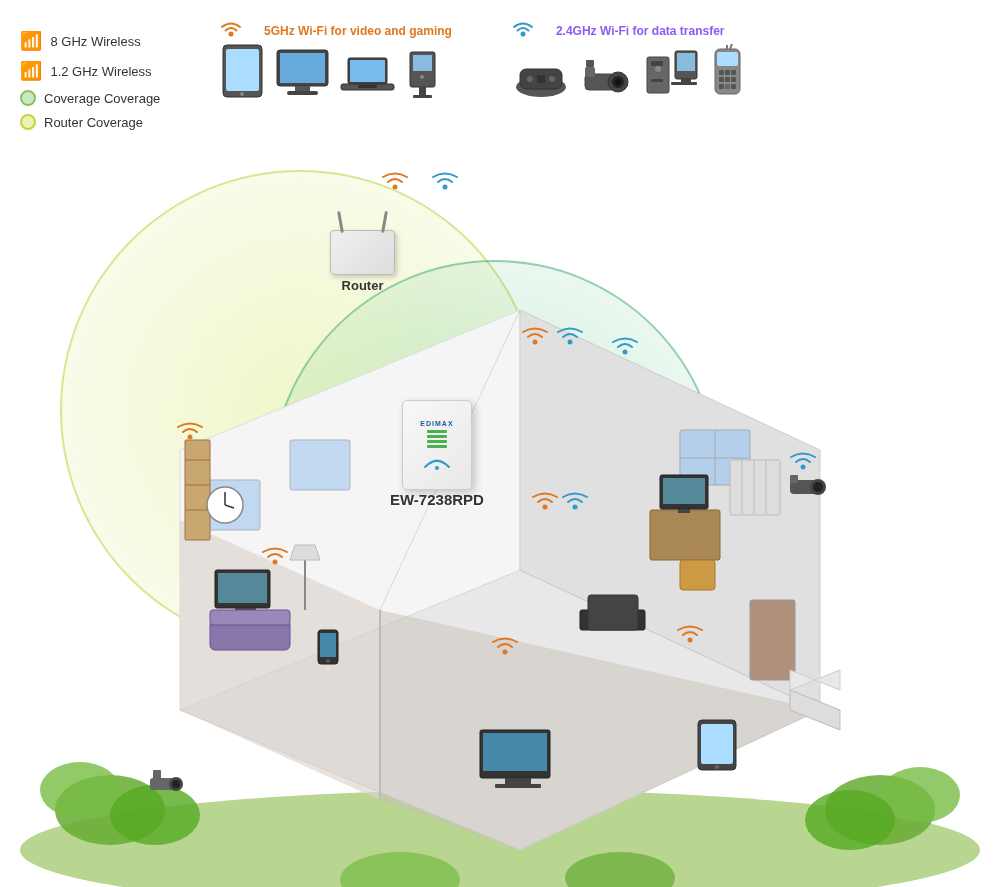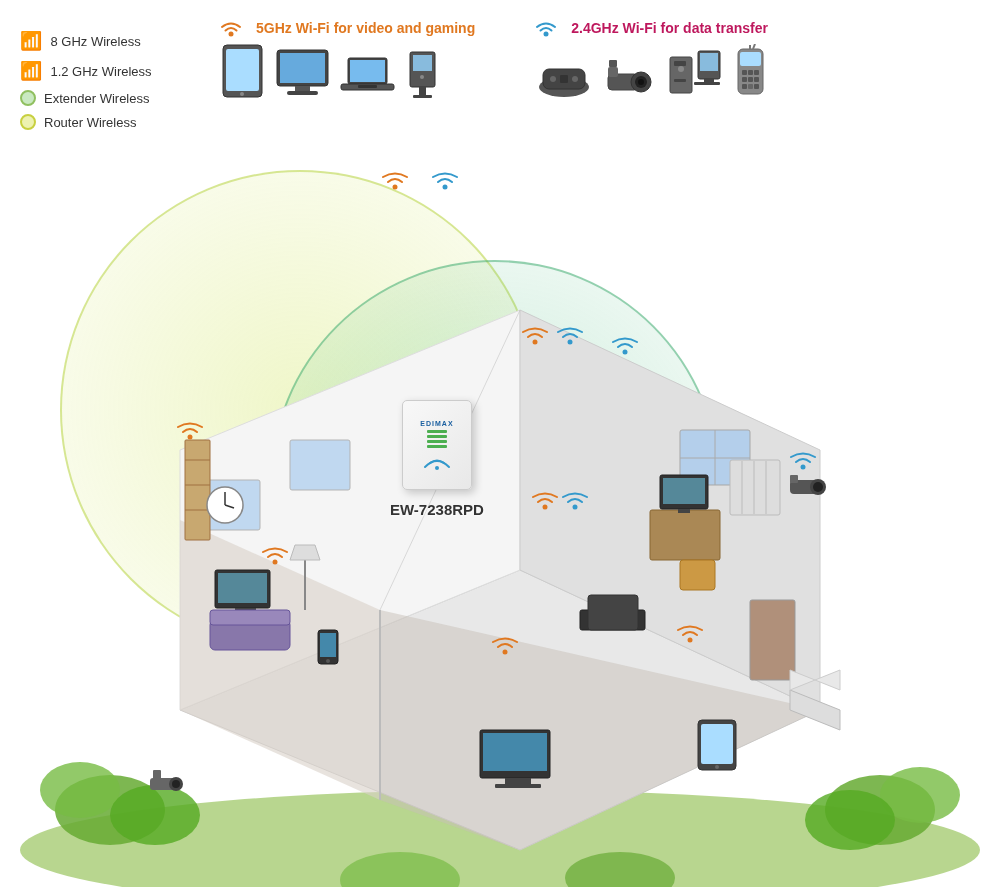--- a/index.html
+++ b/index.html
@@ -60,27 +60,27 @@
       gap: 60px;
     }
     .category {
       display: flex;
       flex-direction: column;
       align-items: flex-start;
       gap: 6px;
     }
     .category-title {
       display: flex;
-      align-items: flex-start;
-      gap: 14px;
-      font-size: 14px;
+      align-items: flex-end;
+      gap: 22px;
+      font-size: 12px;
       font-weight: bold;
     }
     .category-title.orange { color: #e07820; }
-    .category-title.blue { color: #be185d; }
+    .category-title.blue { color: #8b5cf6; }
     .category-devices {
       display: flex;
       gap: 10px;
       align-items: flex-end;
     }
 
     
     .diagram {
       position: absolute;
       top: 130px;
@@ -148,21 +148,21 @@
     .led {
       width: 20px;
       height: 3px;
       background: #4caf50;
       border-radius: 1px;
     }
     .extender-name {
       font-size: 15px;
       font-weight: bold;
       color: #333;
-      margin-top: 11px;
+      margin-top: 1px;
       text-shadow: 1px 1px 2px rgba(255,255,255,0.8);
     }
 
     
     .router-device {
       position: absolute;
       top: 100px;
       left: 330px;
       display: flex;
       flex-direction: column;
@@ -220,25 +220,25 @@
   <div class="legend-item">
     <span class="wifi-icon-orange">📶</span>
     <span>8 GHz Wireless</span>
   </div>
   <div class="legend-item">
     <span class="wifi-icon-blue">📶</span>
     <span>1.2 GHz Wireless</span>
   </div>
   <div class="legend-item">
     <div class="circle-green-light"></div>
-    <span>Extender Wireless</span>
+    <span>Coverage Coverage</span>
   </div>
   <div class="legend-item">
     <div class="circle-yellow-light"></div>
-    <span>Router Wireless</span>
+    <span>Router Coverage</span>
   </div>
 </div>
 
 <div class="top-categories">
 
   <div class="category">
     <div class="category-title orange">
       <svg width="22" height="18" viewBox="0 0 22 18">
         <g fill="#e07820">
           <ellipse cx="11" cy="14" rx="2.5" ry="2.5"></ellipse>
@@ -530,20 +530,27 @@
       <path d="M-12 2 Q0 -5 12 2" stroke="#3399cc" stroke-width="2" fill="none" stroke-linecap="round"></path>
     </g>
 
     <g transform="translate(803,325)" fill="#3399cc">
       <ellipse cx="0" cy="12" rx="2.5" ry="2.5"></ellipse>
       <path d="M-7 7 Q0 1 7 7" stroke="#3399cc" stroke-width="2" fill="none" stroke-linecap="round"></path>
       <path d="M-12 2 Q0 -5 12 2" stroke="#3399cc" stroke-width="2" fill="none" stroke-linecap="round"></path>
     </g>
   </svg>
 
+  <div class="router-device">
+    <div class="router-box">
+      <div class="router-antenna-left"></div>
+      <div class="router-antenna-right"></div>
+    </div>
+    <div class="router-label">Router</div>
+  </div>
 
   <div class="extender-device">
     <div class="extender-box">
       <span class="extender-brand">EDIMAX</span>
       <div class="extender-leds">
         <div class="led"></div>
         <div class="led"></div>
         <div class="led"></div>
         <div class="led"></div>
       </div>

